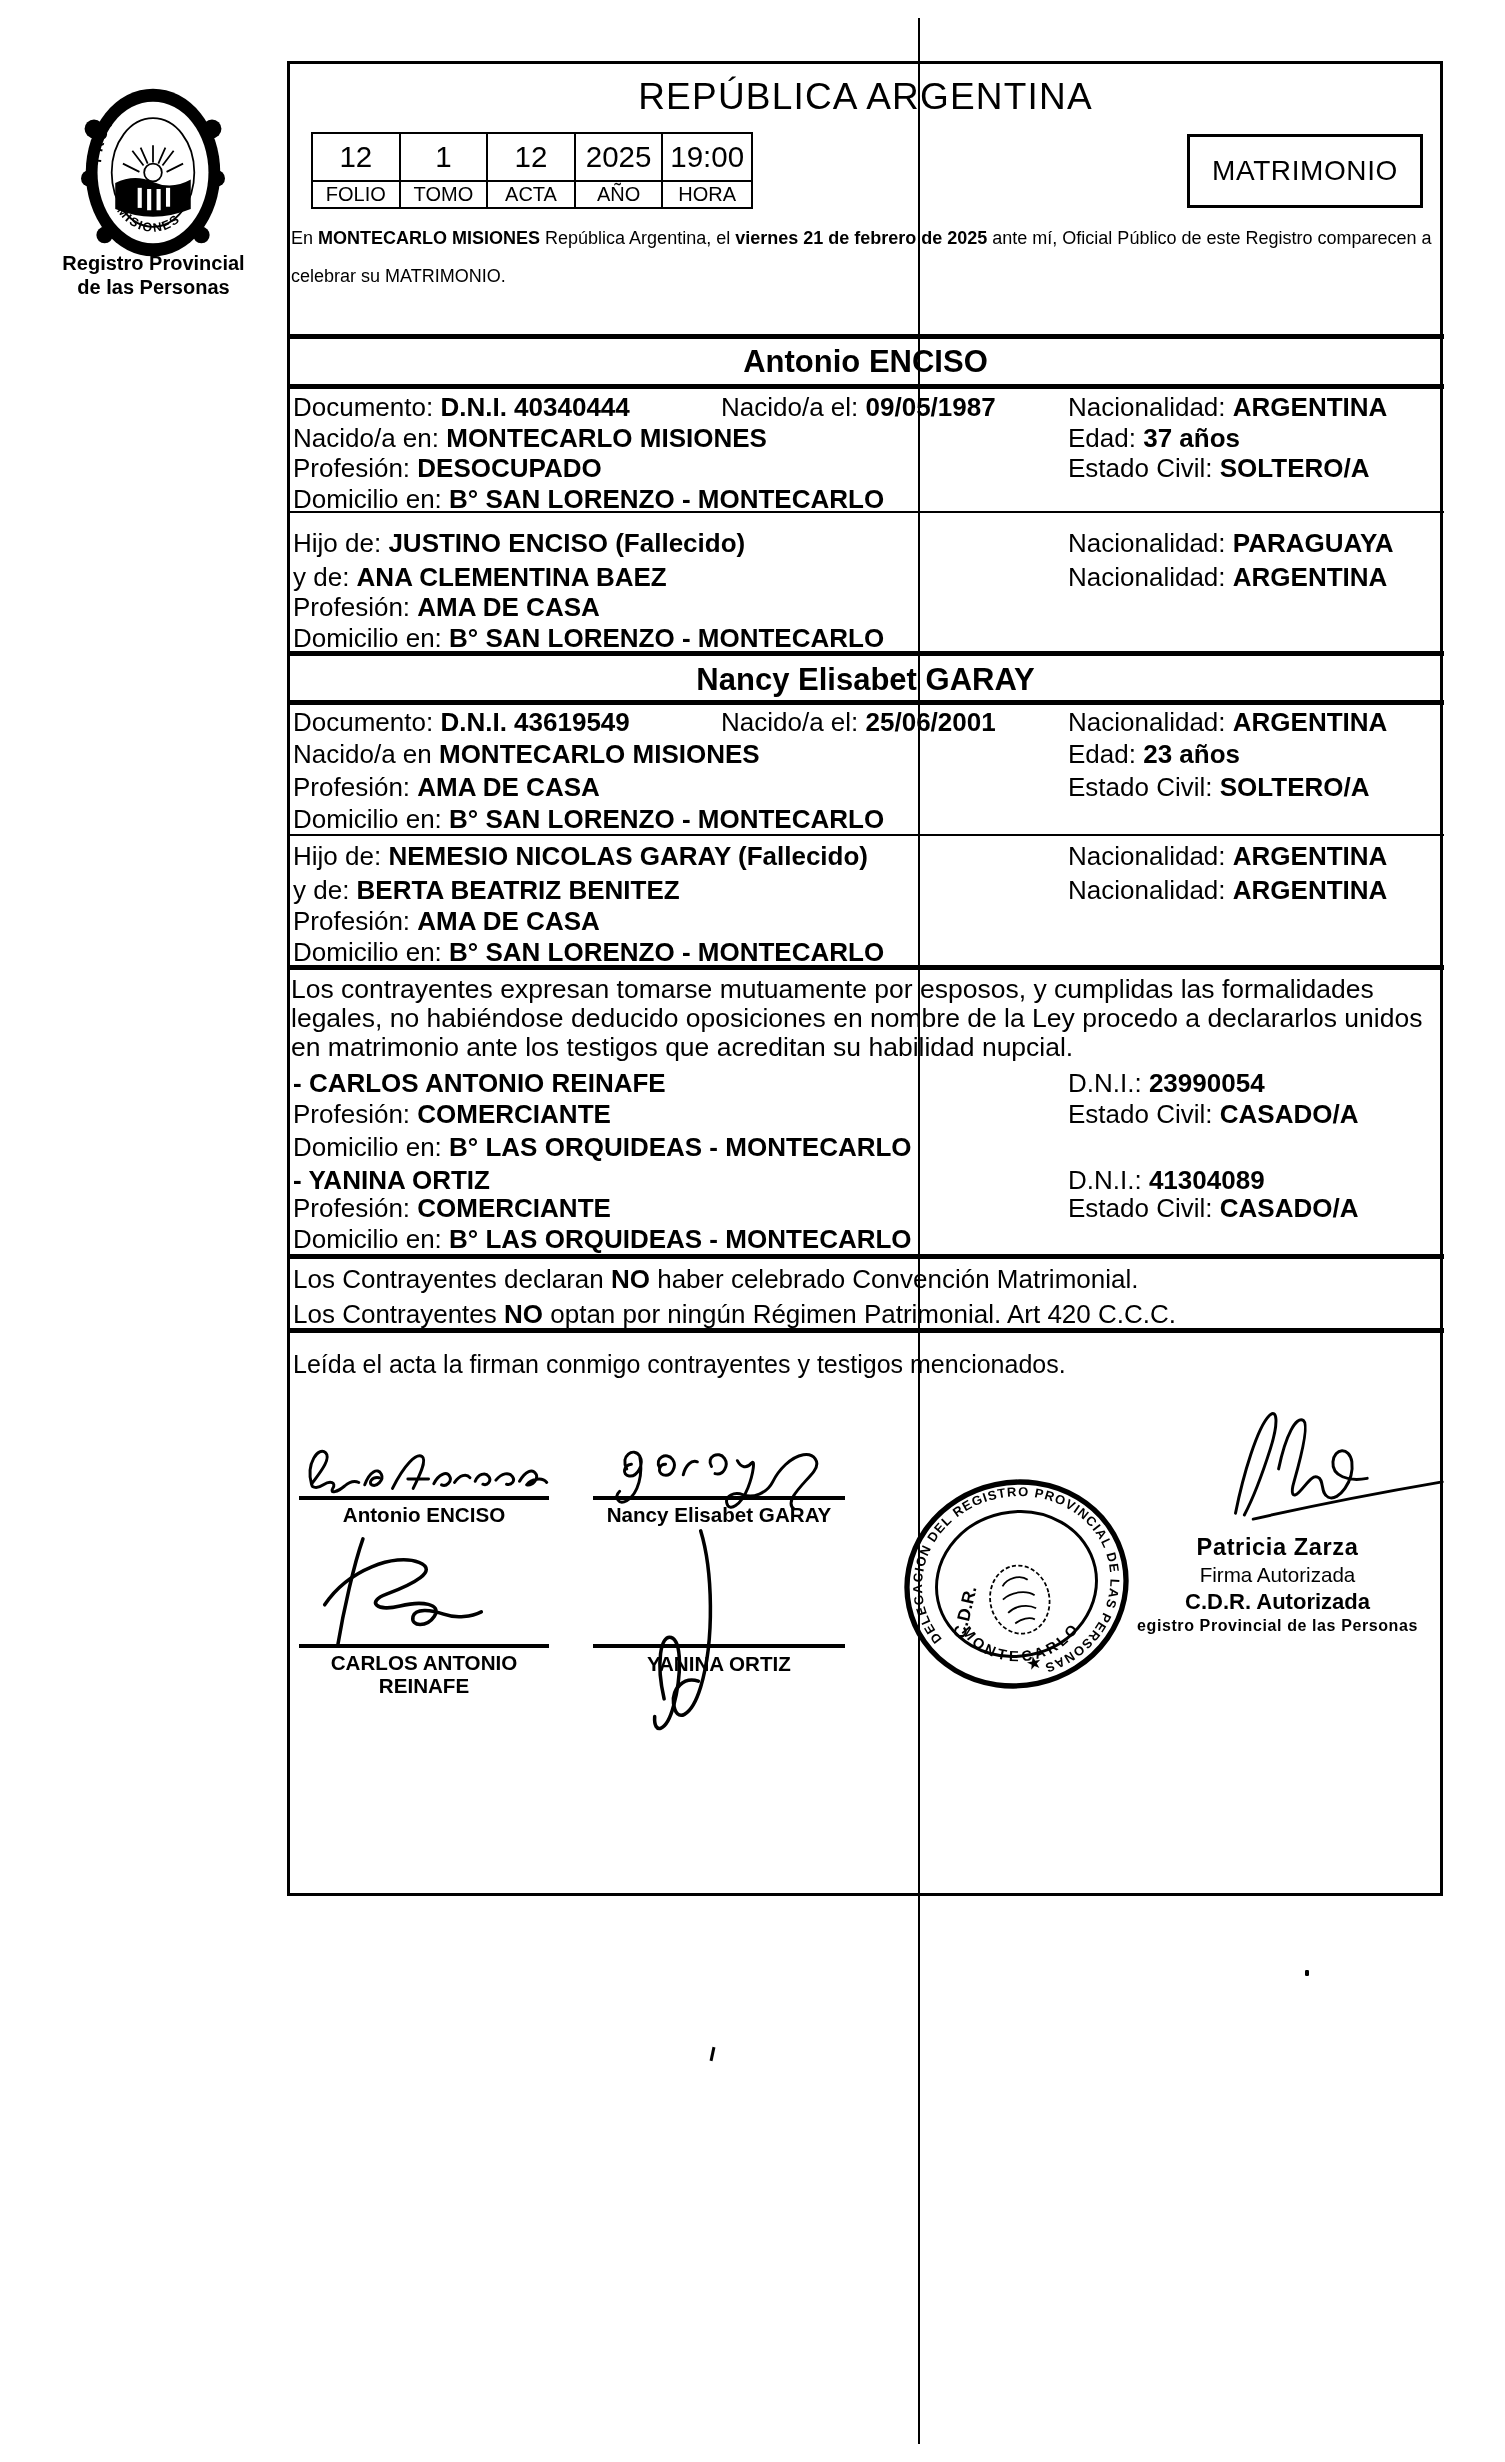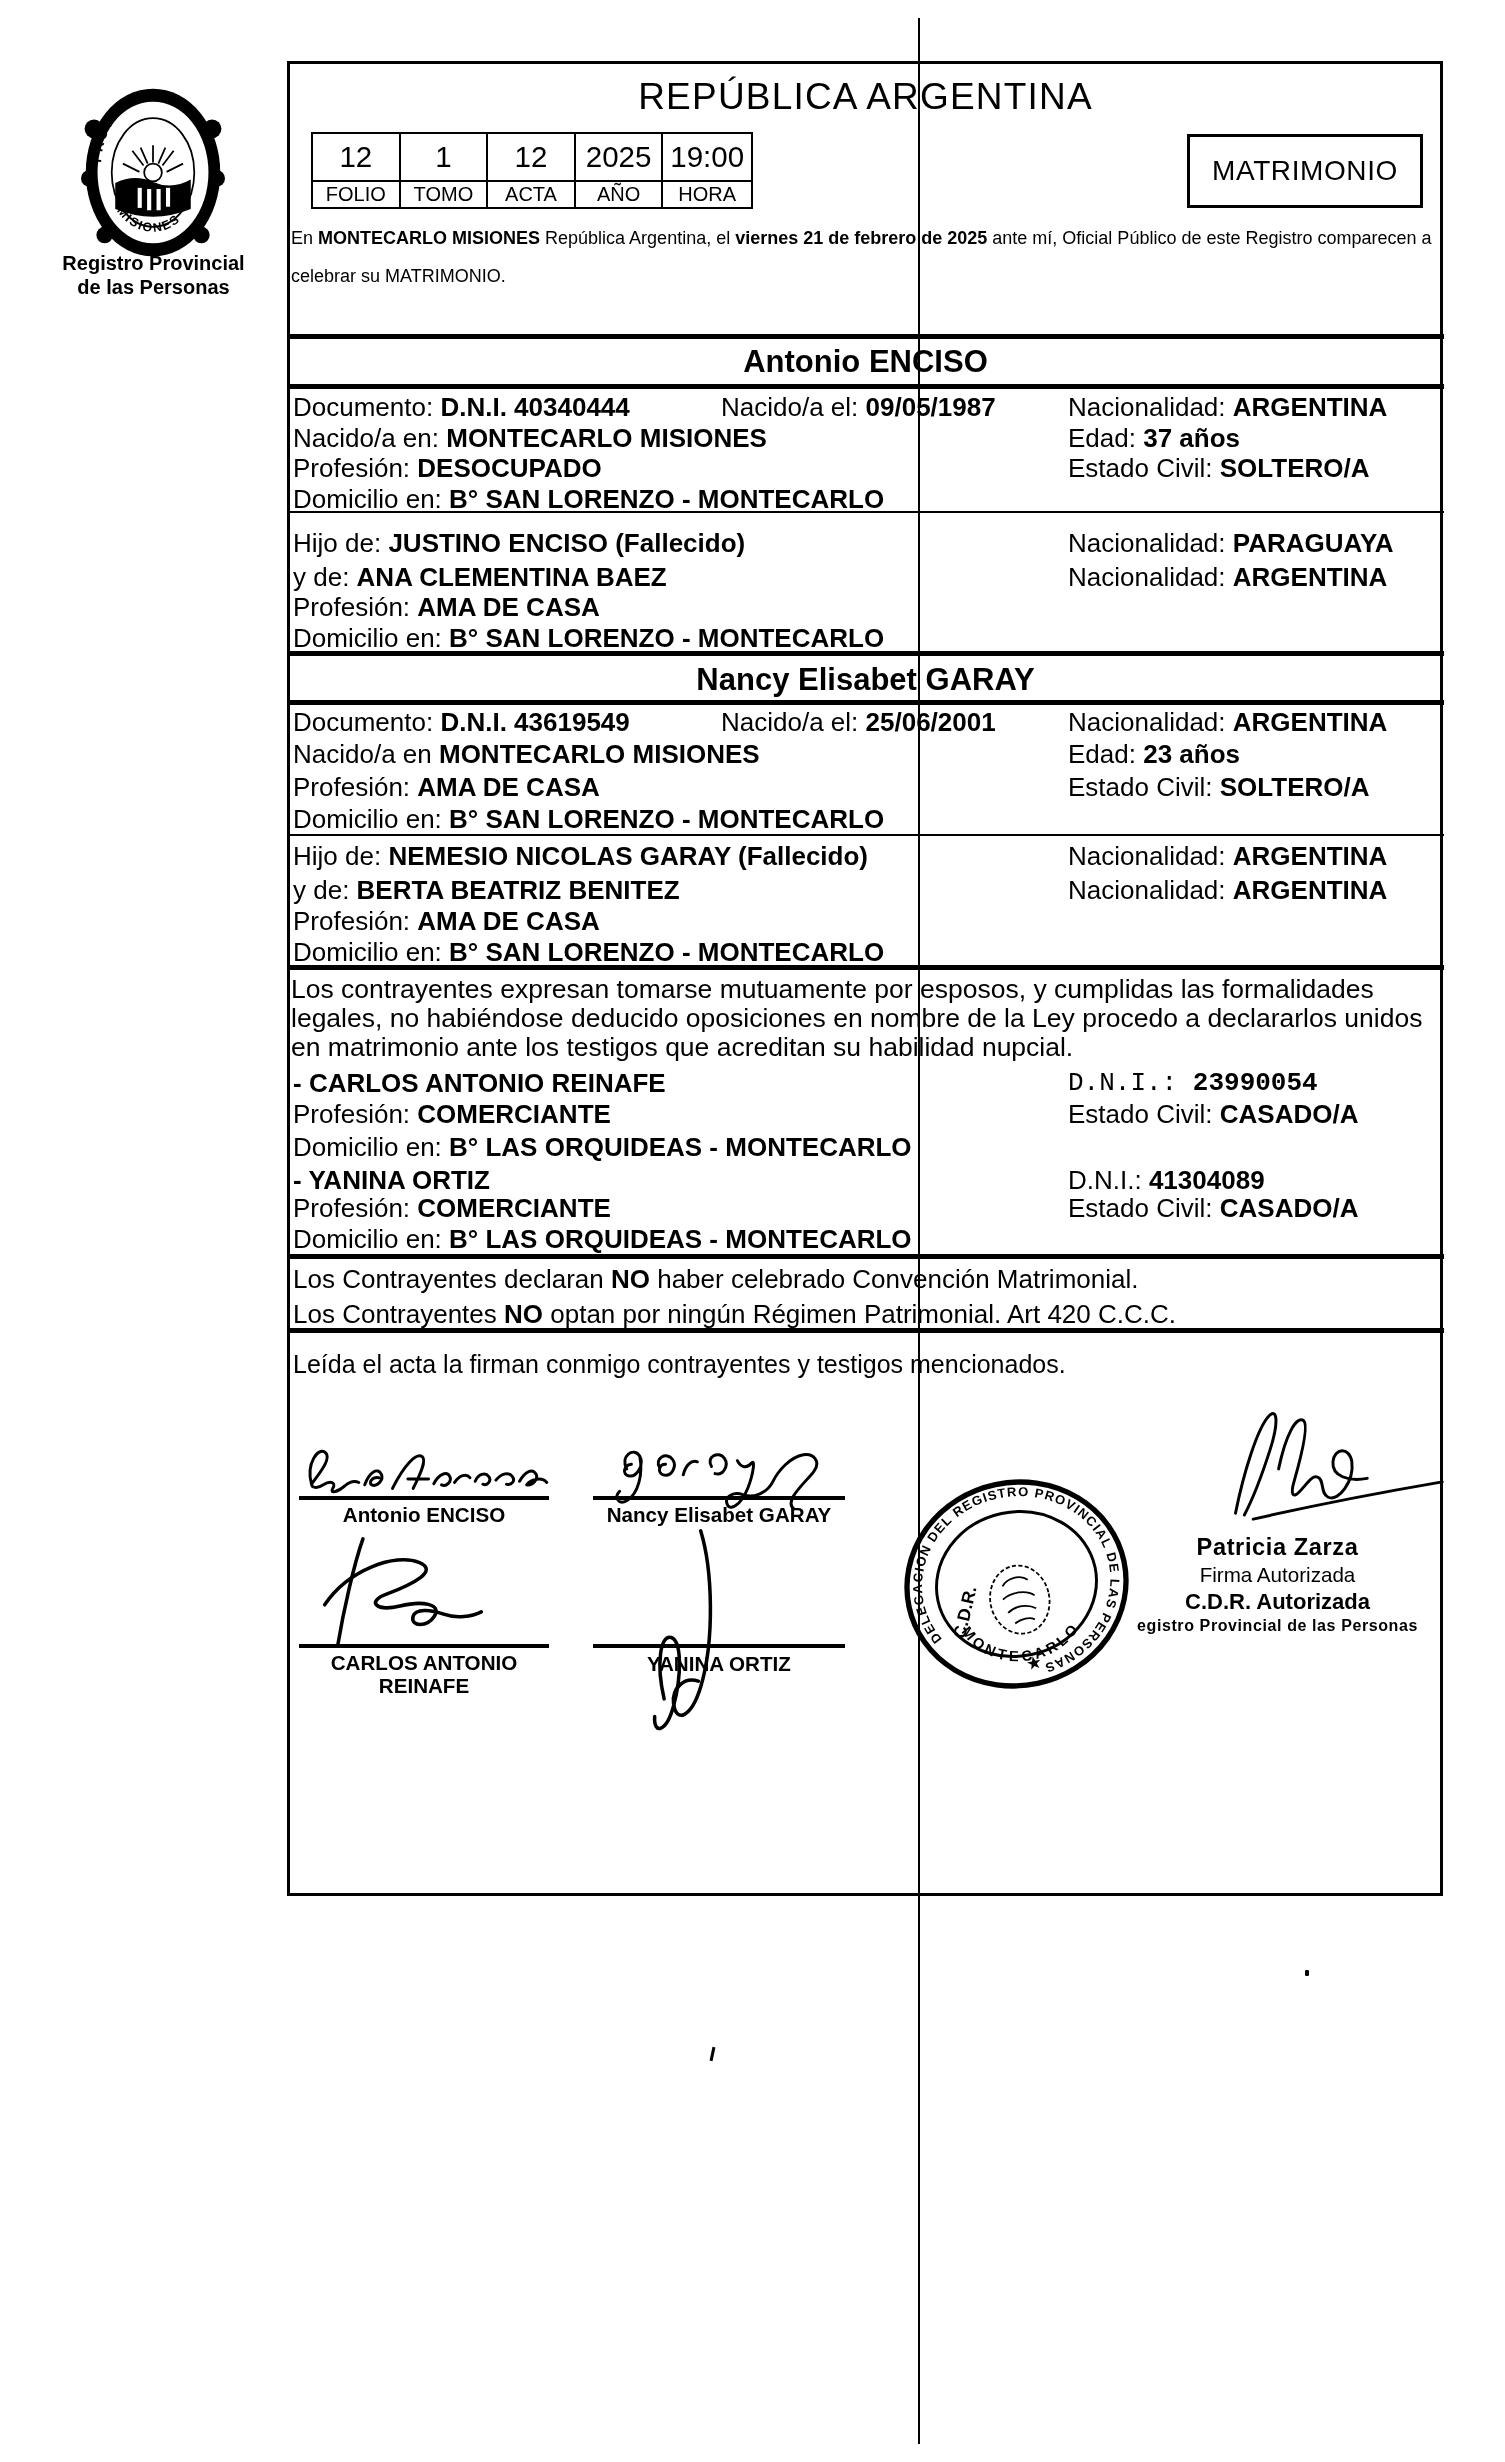--- a/index.html
+++ b/index.html
@@ -171,21 +171,21 @@
 
   <div class="abs row" style="left:293px;top:876px;"><span class="lbl">y de: </span><span class="val">BERTA BEATRIZ BENITEZ</span></div>
   <div class="abs row" style="left:1068px;top:876px;"><span class="lbl">Nacionalidad: </span><span class="val">ARGENTINA</span></div>
 
   <div class="abs row" style="left:293px;top:907px;"><span class="lbl">Profesión: </span><span class="val">AMA DE CASA</span></div>
   <div class="abs row" style="left:293px;top:938px;"><span class="lbl">Domicilio en: </span><span class="val">B° SAN LORENZO - MONTECARLO</span></div>
 
   <div class="para" style="top:975px;">Los contrayentes expresan tomarse mutuamente por esposos, y cumplidas las formalidades legales, no habiéndose deducido oposiciones en nombre de la Ley procedo a declararlos unidos en matrimonio ante los testigos que acreditan su habilidad nupcial.</div>
 
   <div class="abs row val" style="left:293px;top:1069px;">- CARLOS ANTONIO REINAFE</div>
-  <div class="abs row" style="left:1068px;top:1069px;font-family:Liberation Mono, monospace;"><span class="lbl">D.N.I.: </span><span class="val">23990054</span></div>
+  <div class="abs row" style="left:1068px;top:1069px;"><span class="lbl">D.N.I.: </span><span class="val">23990054</span></div>
   <div class="abs row" style="left:293px;top:1100px;"><span class="lbl">Profesión: </span><span class="val">COMERCIANTE</span></div>
   <div class="abs row" style="left:1068px;top:1100px;"><span class="lbl">Estado Civil: </span><span class="val">CASADO/A</span></div>
   <div class="abs row" style="left:293px;top:1133px;"><span class="lbl">Domicilio en: </span><span class="val">B° LAS ORQUIDEAS - MONTECARLO</span></div>
 
   <div class="abs row val" style="left:293px;top:1166px;">- YANINA ORTIZ</div>
   <div class="abs row" style="left:1068px;top:1166px;"><span class="lbl">D.N.I.: </span><span class="val">41304089</span></div>
   <div class="abs row" style="left:293px;top:1194px;"><span class="lbl">Profesión: </span><span class="val">COMERCIANTE</span></div>
   <div class="abs row" style="left:1068px;top:1194px;"><span class="lbl">Estado Civil: </span><span class="val">CASADO/A</span></div>
   <div class="abs row" style="left:293px;top:1225px;"><span class="lbl">Domicilio en: </span><span class="val">B° LAS ORQUIDEAS - MONTECARLO</span></div>
 

